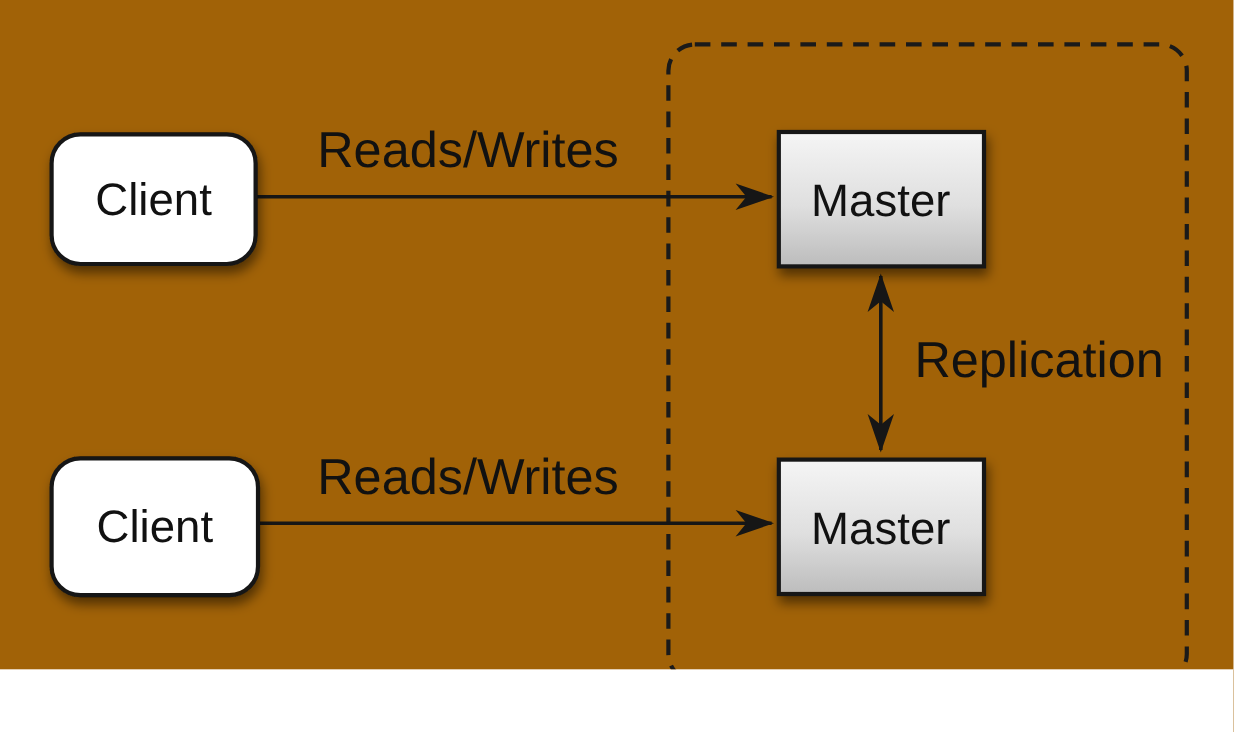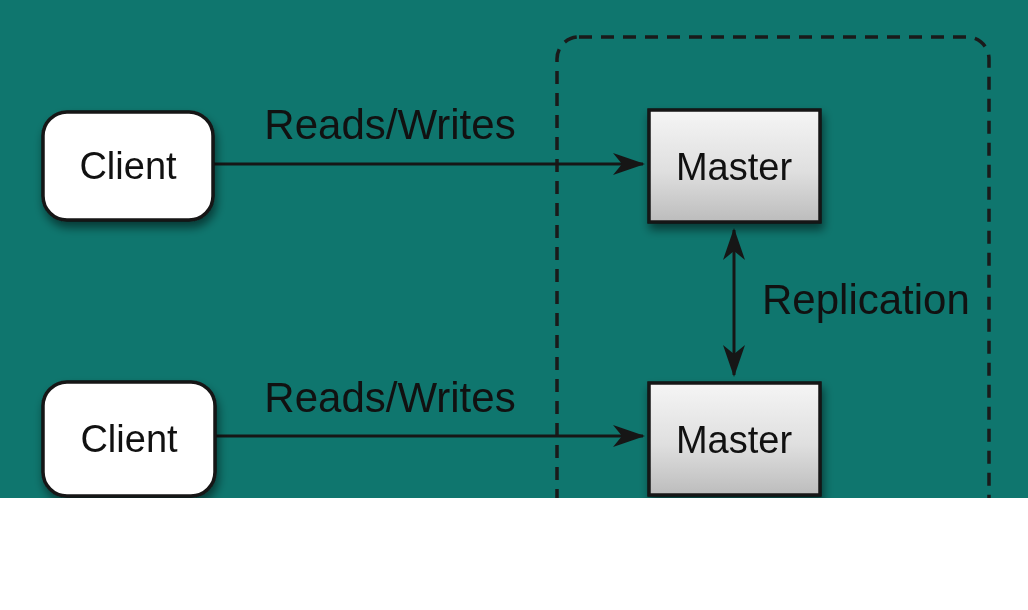--- a/index.html
+++ b/index.html
@@ -3,22 +3,22 @@
 <meta charset="utf-8">
 <style>
   html, body {
     margin: 0;
     padding: 0;
     background: #ffffff;
   }
   .stage {
     position: relative;
     width: 1028px;
-    height: 498px;
-    background: #0f766e;
+    height: 558px;
+    background: #a16207;
     overflow: hidden;
     font-family: "Liberation Sans", sans-serif;
   }
   svg { display: block; }
   .node-rect {
     stroke: #161616;
     stroke-width: 3.5;
   }
   .client-rect { fill: #ffffff; }
   .edge-line {

